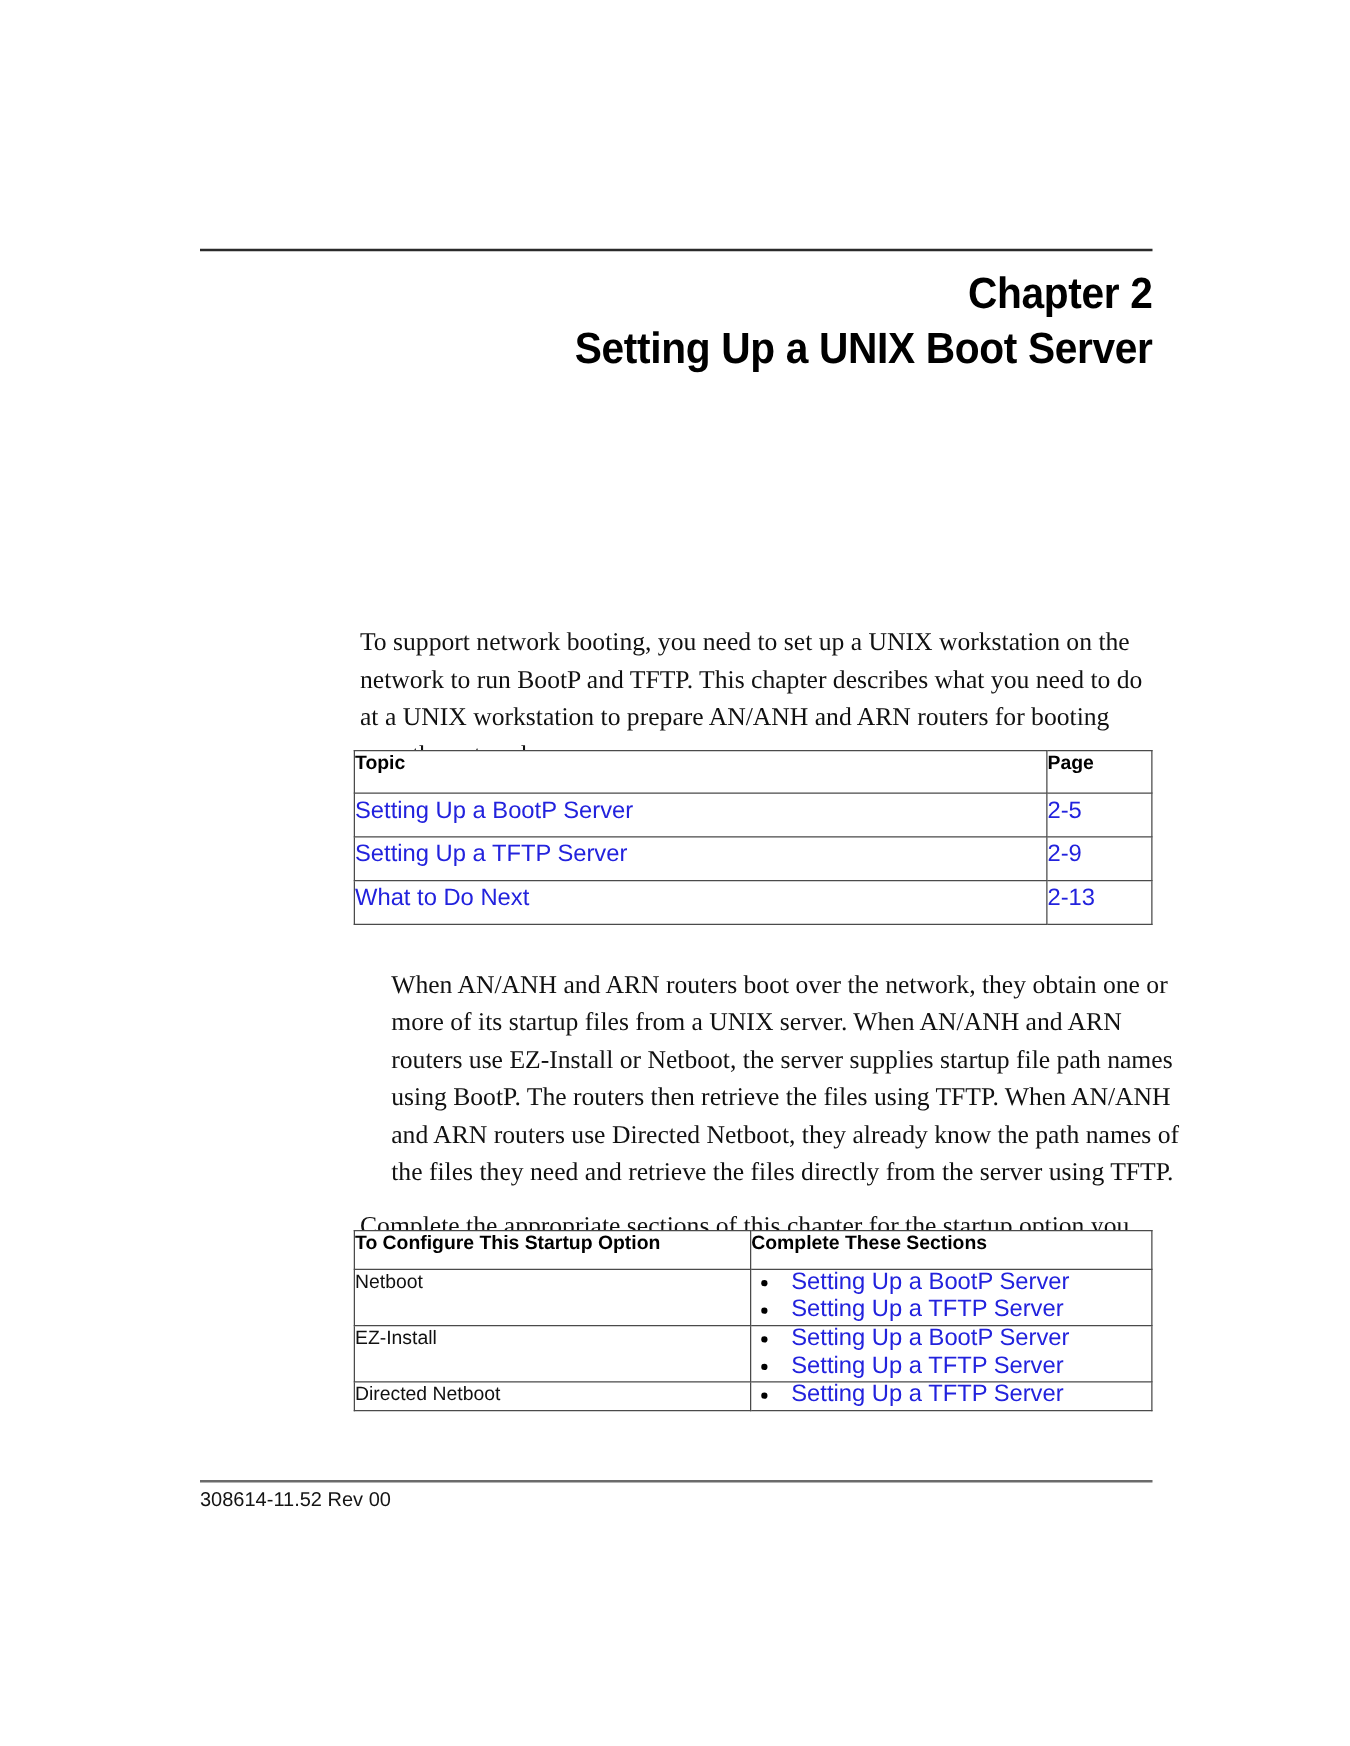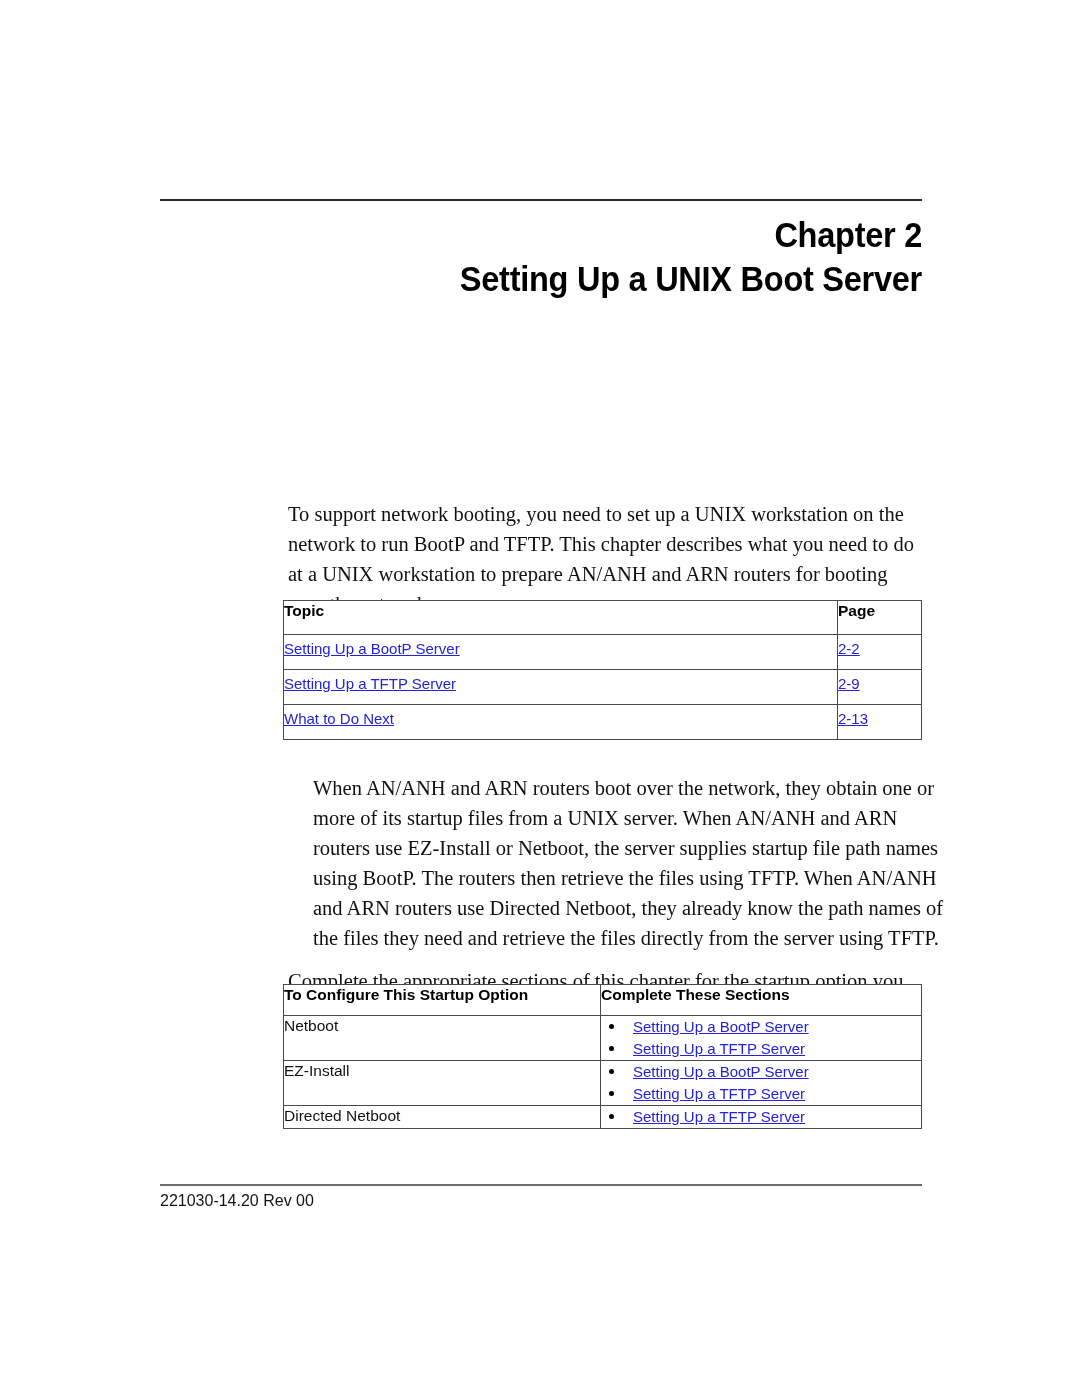--- a/index.html
+++ b/index.html
@@ -101,22 +101,21 @@
     font-weight: bold;
   }
   .cell-plain {
     font-size: 15.5px;
     line-height: 19px;
     color: #111111;
   }
 
   a.doclink, .doclink {
     color: #2222DD;
-    text-decoration: underline;
-    font-size: 15px;
+    font-size: 19px;
     line-height: 20px;
     white-space: nowrap;
   }
 
   
   #topic-table {
     left: 283px;
     top: 600px;
     width: 638px;
   }
@@ -210,21 +209,21 @@
     <tbody>
       <tr class="head">
         <td class="cellpad-head">Topic</td>
         <td class="cellpad-head">Page</td>
       </tr>
       <tr class="row">
         <td class="cellpad">
           <span class="doclink">Setting Up a BootP Server</span>
         </td>
         <td class="cellpad">
-          <span class="doclink">2-2</span>
+          <span class="doclink">2-5</span>
         </td>
       </tr>
       <tr class="row">
         <td class="cellpad">
           <span class="doclink">Setting Up a TFTP Server</span>
         </td>
         <td class="cellpad">
           <span class="doclink">2-9</span>
         </td>
       </tr>
@@ -294,15 +293,15 @@
               <span class="bullet-dot"></span>
               <span class="doclink">Setting Up a TFTP Server</span>
             </li>
           </ul>
         </td>
       </tr>
     </tbody>
   </table>
 
   <div class="footer-rule"></div>
-  <div class="footer-left">221030-14.20 Rev 00</div>
+  <div class="footer-left">308614-11.52 Rev 00</div>
 
 </div>
 
 </body></html>

